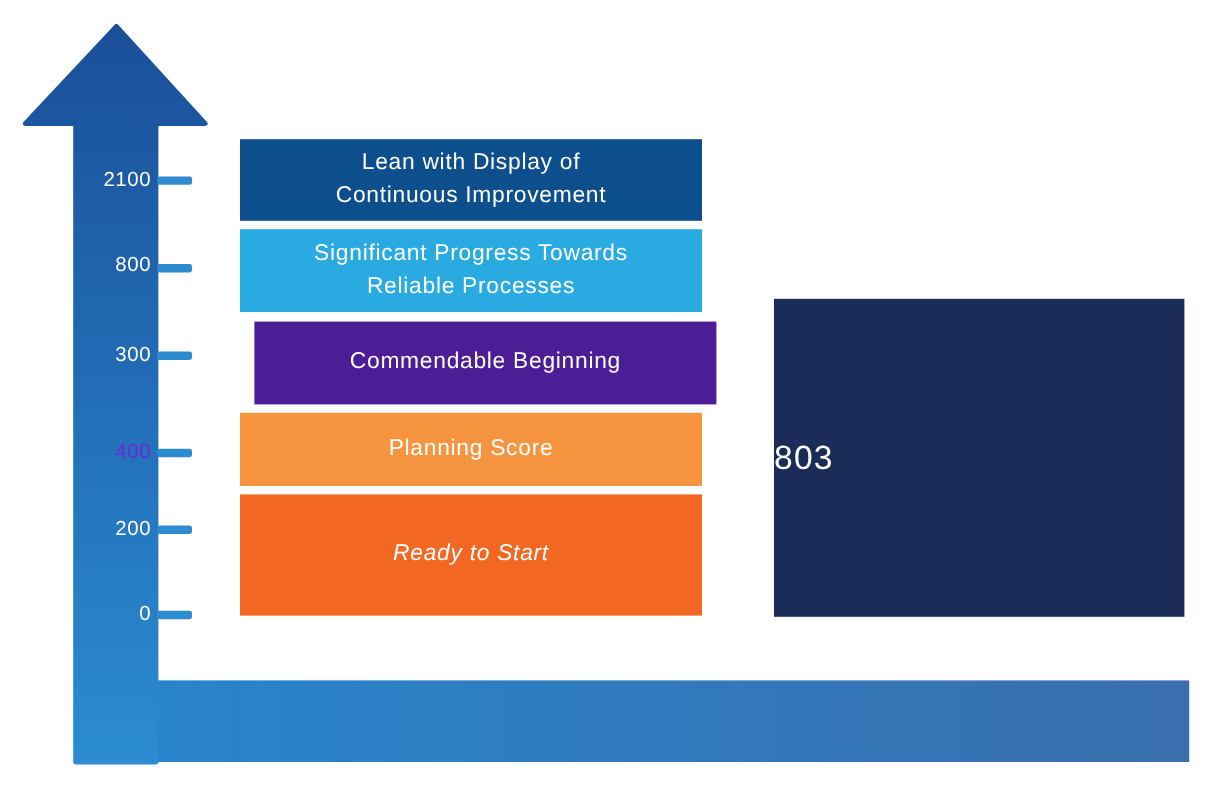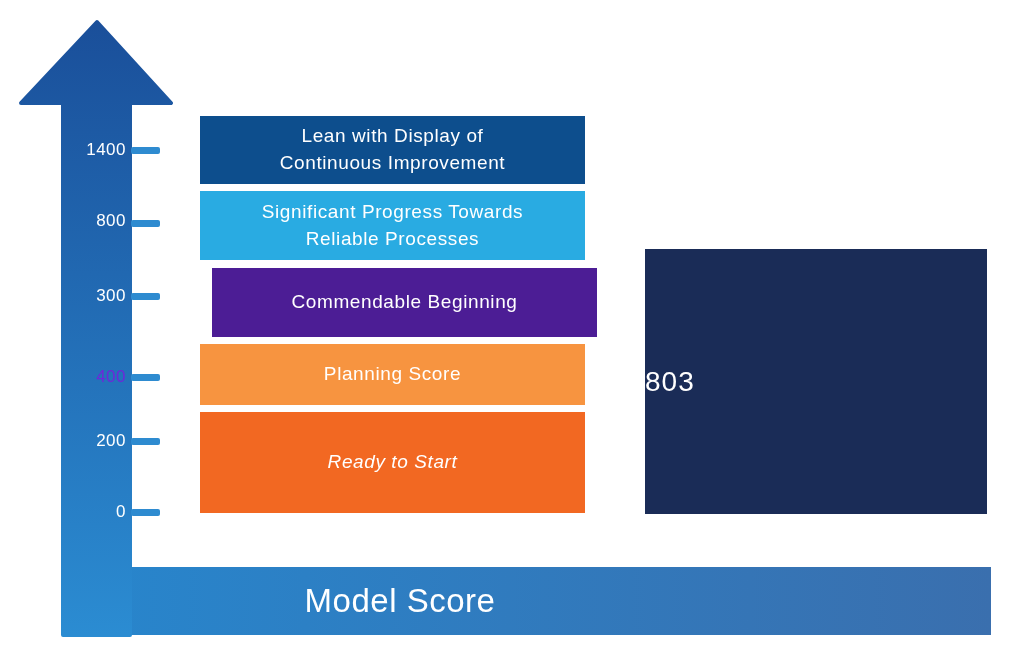--- a/index.html
+++ b/index.html
@@ -87,21 +87,21 @@
       <linearGradient id="gradBar" x1="0" y1="0" x2="1" y2="0">
         <stop id="gradBarLeft" offset="0" stop-color="#2786cd"></stop>
         <stop id="gradBarRight" offset="1" stop-color="#3a6fae"></stop>
       </linearGradient>
     </defs>
     <rect x="63" y="567" width="928" height="68" fill="url(#gradBar)"></rect>
     <polygon points="97,22 171,103 130,103 130,635 63,635 63,103 21,103" fill="url(#gradArrow)" stroke="url(#gradArrow)" stroke-width="4" stroke-linejoin="round"></polygon>
   </svg>
 
   <div id="ticks-container">
-      <div class="tick-label" style="top: 138px; color: rgb(255, 255, 255);">1400</div>
+      <div class="tick-label" style="top: 138px; color: rgb(255, 255, 255);">2100</div>
       <div class="tick-mark" style="top: 147px; background: rgb(46, 139, 208);"></div>
       <div class="tick-label" style="top: 199px; color: rgb(255, 255, 255); margin-top: 10px;">800</div>
       <div class="tick-mark" style="top: 220px; background: rgb(46, 139, 208);"></div>
       <div class="tick-label" style="top: 284px; color: rgb(255, 255, 255);">300</div>
       <div class="tick-mark" style="top: 293px; background: rgb(46, 139, 208);"></div>
       <div class="tick-label" style="top: 365px; color: #6d28d9;">400</div>
       <div class="tick-mark" style="top: 374px; background: rgb(46, 139, 208);"></div>
       <div class="tick-label" style="top: 429px; color: rgb(255, 255, 255);">200</div>
       <div class="tick-mark" style="top: 438px; background: rgb(46, 139, 208);"></div>
       <div class="tick-label" style="top: 500px; color: rgb(255, 255, 255);">0</div>
@@ -115,15 +115,14 @@
 Reliable Processes</div>
       <div class="band" style="top: 268px; height: 69px; background: #4c1d95; margin-left: 12px;">Commendable Beginning</div>
       <div class="band" style="top: 344px; height: 61px; background: rgb(247, 148, 64);">Planning Score</div>
       <div class="band" style="top: 412px; height: 101px; background: rgb(242, 104, 34); font-style: italic;">Ready to Start</div>
     </div>
 
   <div class="facility-bar" style="background: rgb(26, 44, 87);">
     <span>803</span>
   </div>
 
-  <div class="x-label model">Model Score</div>
 
 </div>
 
 </body></html>

